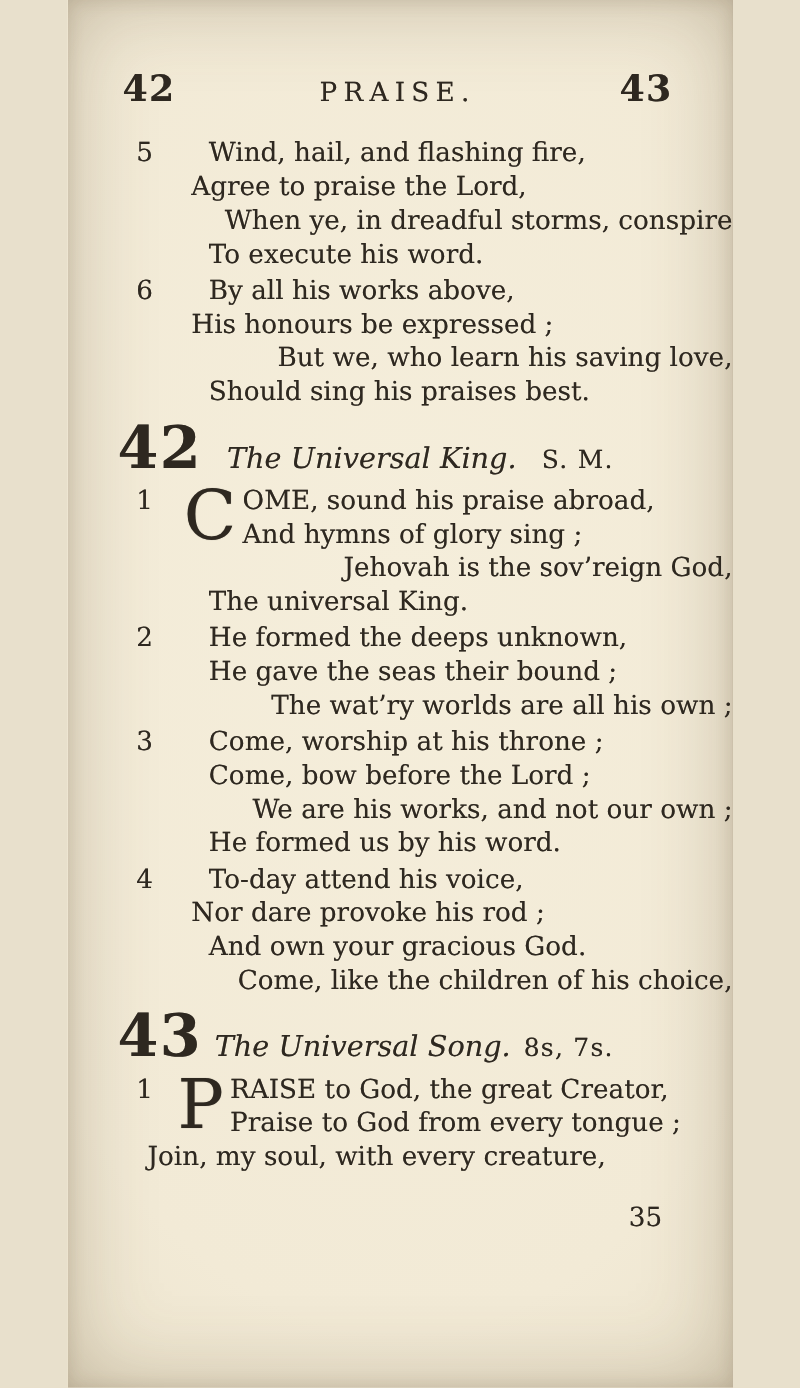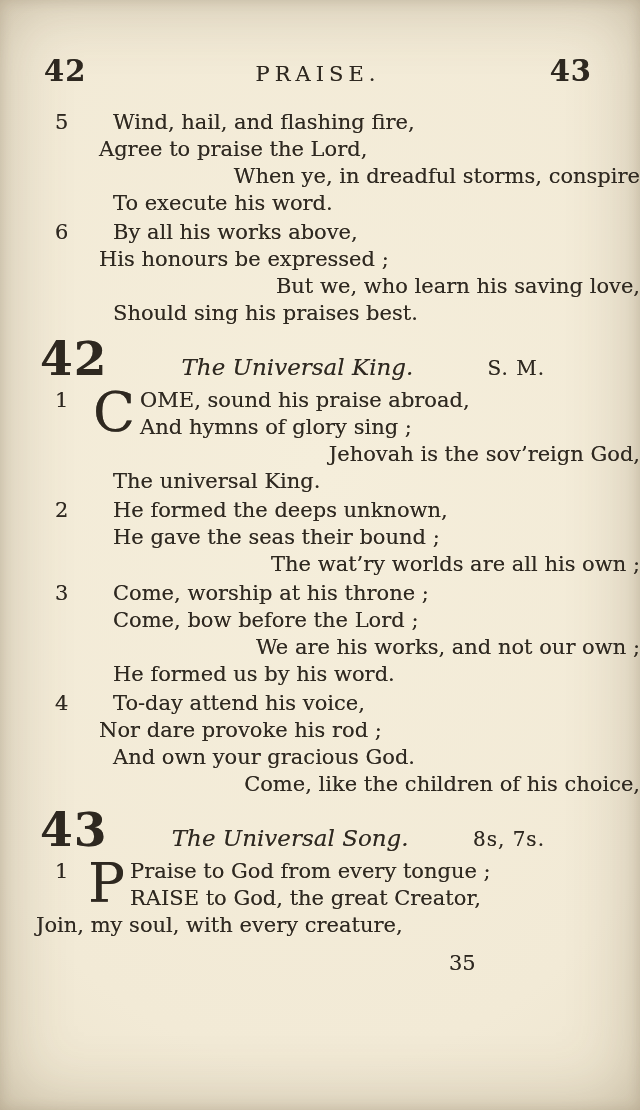--- a/index.html
+++ b/index.html
@@ -1,18 +1,18 @@
 <!DOCTYPE html>
 <html><head>
 <meta charset="utf-8">
 <style>
   html, body { margin: 0; padding: 0; background: #e8e0cc; }
   .page {
     position: relative;
-    width: 640px;
+    width: 532px;
     height: 1110px;
     margin: 0 auto;
     box-sizing: border-box;
     overflow: hidden;
     font-family: "DejaVu Serif", serif;
     color: #2e2820;
     background:
       radial-gradient(ellipse 150% 120% at 50% 42%,
         #f5eedb 0%, #f2ead6 45%, #e9e0c8 70%, #d9cfb2 90%, #c9bd9e 100%);
     box-shadow: inset 0 0 70px rgba(92, 74, 44, 0.30), inset 0 0 14px rgba(92, 74, 44, 0.18);
@@ -50,21 +50,21 @@
     top: 0;
     line-height: 27px;
   }
   .line {
     line-height: 27px;
     white-space: nowrap;
   }
   .in-a { padding-left: 113px; }  
   .in-b { padding-left: 99px; }   
   .in-c { padding-left: 72px; text-align: right; }   
-  .in-d { padding-left: 36px; }   
+  .in-d { padding-left: 64px; }   
 
   
   .dc-row {
     display: flex;
     align-items: flex-start;
   }
   .dc-row.h42 { padding-left: 93px; }
   .dc-row.h43 { padding-left: 88px; }
   .drop-cap {
     font-size: 55px;
@@ -93,21 +93,21 @@
     font-style: italic;
     font-size: 23px;
   }
   .hymn-meter {
     font-size: 20px;
     letter-spacing: 1px;
   }
 
   
   .footer-num {
-    margin-top: 11px;
+    margin-top: 22px;
     padding-left: 449px;
     font-size: 21px;
     line-height: 27px;
   }
 </style>
 </head>
 <body>
 
 <div class="page">
 
@@ -179,22 +179,22 @@
     <span class="hymn-number">43</span>
     <span class="hymn-title">The Universal Song.</span>
     <span class="hymn-meter">8s, 7s.</span>
   </div>
 
   <div class="verse">
     <span class="verse-num">1</span>
     <div class="dc-row h43">
       <span class="drop-cap">P</span>
       <div class="dc-lines">
+        <div class="line">RAISE to God, the great Creator,</div>
         <div class="line">Praise to God from every tongue ;</div>
-        <div class="line">RAISE to God, the great Creator,</div>
       </div>
     </div>
     <div class="line in-d">Join, my soul, with every creature,</div>
   </div>
 
   <div class="footer-num">35</div>
 
 </div>
 
 </body></html>

